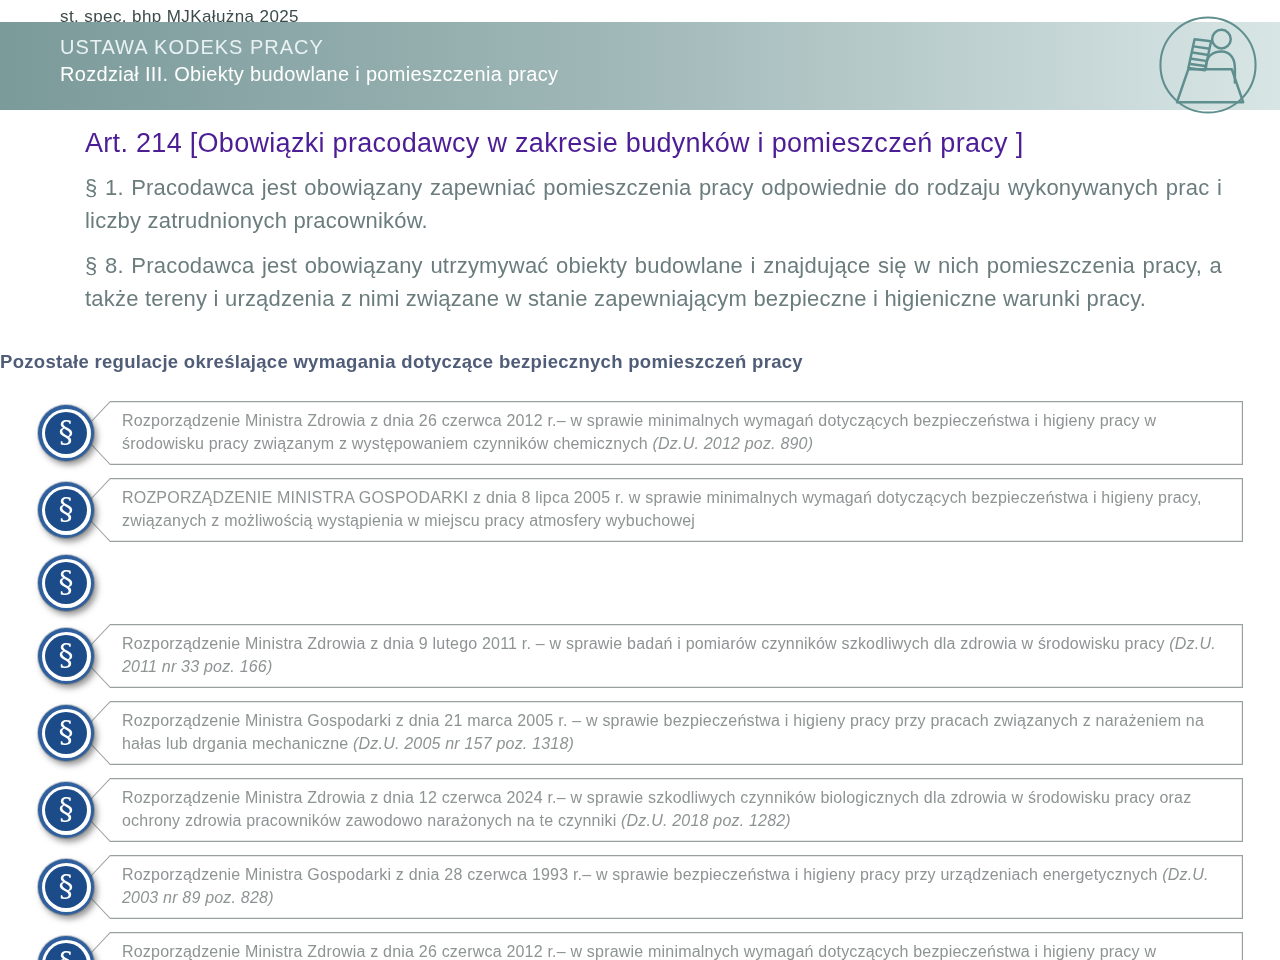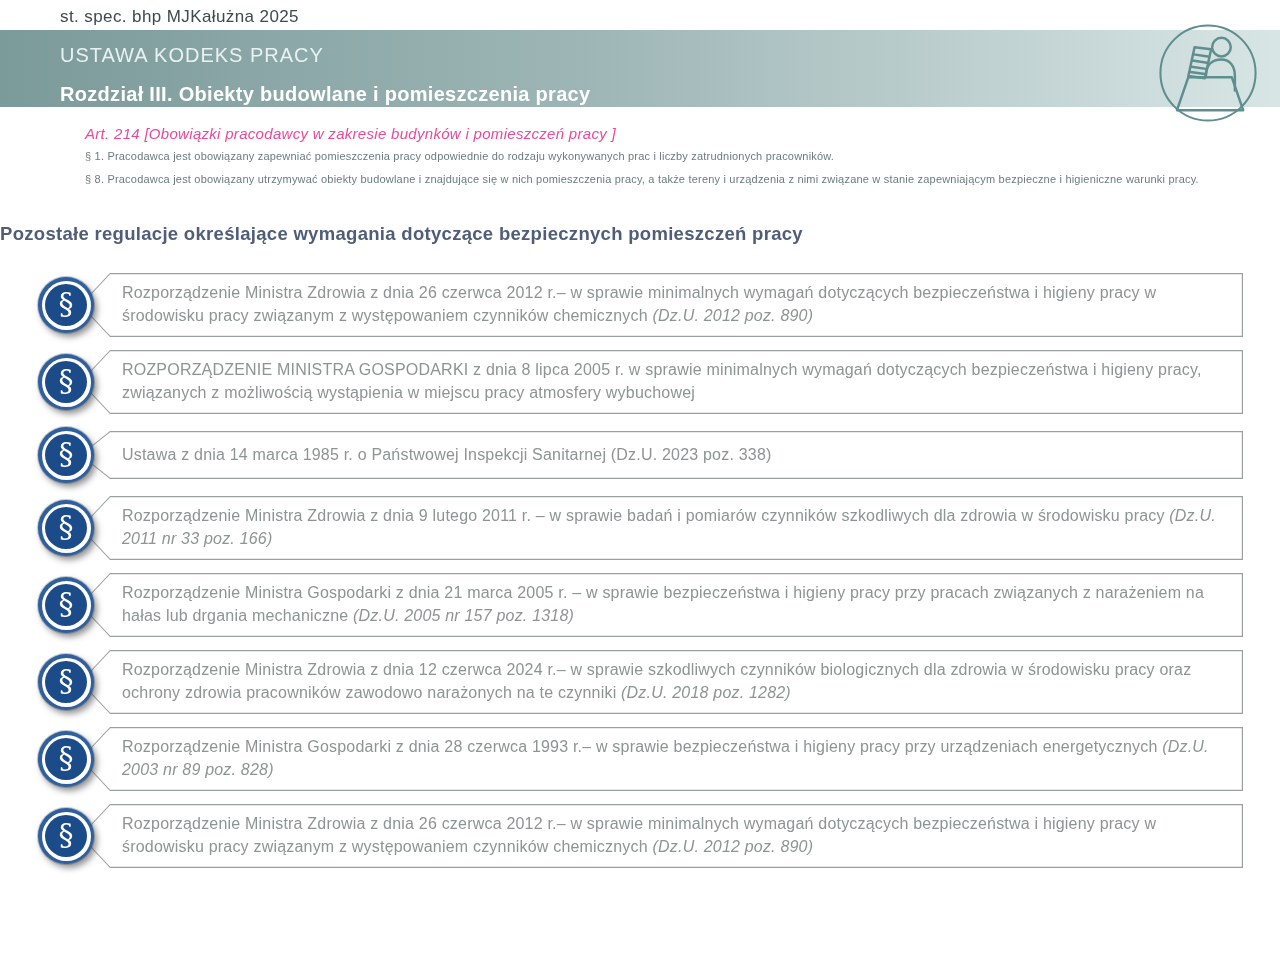--- a/index.html
+++ b/index.html
@@ -1,33 +1,33 @@
 <!DOCTYPE html>
 <html lang="pl"><head>
 <meta charset="utf-8">
 <style>
   * { margin:0; padding:0; box-sizing:border-box; }
   html,body { width:1280px; height:960px; background:#ffffff; overflow:hidden;
               font-family:"Liberation Sans", sans-serif; }
 
   
-  .top-note { height:30px; padding:7px 0 0 60px; font-size:17px; color:#3c4b4b; letter-spacing:0.4px; }
+  .top-note { height:22px; padding:7px 0 0 60px; font-size:17px; color:#3c4b4b; letter-spacing:0.4px; }
 
   
-  .band { position:relative; height:77px;
+  .band { position:relative; height:88px;
           background:linear-gradient(to right,#7b9a9a 0%, #9db5b5 45%, #d8e5e5 100%); }
   .band-text { padding:14px 0 0 60px; }
   .band-title { font-size:20px; color:#e9f2f2; letter-spacing:1px; font-weight:400; }
-  .band-subtitle { font-size:20px; color:#ffffff; font-weight:700; margin-top:16px; letter-spacing:0.3px; }
+  .band-subtitle { font-size:20px; color:#ffffff; font-weight:400; margin-top:4px; letter-spacing:0.3px; }
   .band-icon { position:absolute; right:20px; top:-18px; width:104px; height:122px; }
 
   
   .article { margin:18px 58px 0 85px; }
-  .article-title { font-size:15px; color:#ec4899; font-weight:400; letter-spacing:0.3px;font-style:italic; }
-  .article p { margin-top:6px; font-size:11px; line-height:1.5; color:#6b7c7c;
+  .article-title { font-size:27px; color:#4c1d95; font-weight:400; letter-spacing:0.3px; }
+  .article p { margin-top:12px; font-size:22px; line-height:1.5; color:#6b7c7c;
                text-align:justify; letter-spacing:0.2px; }
 
   
   .reg-heading { margin-top:36px; font-size:18.5px; font-weight:700;
                  color:#505d78; letter-spacing:0.3px; }
 
   
   .reg-list { margin:28px 37px 0 38px; display:flex; flex-direction:column; gap:13px; }
   .reg-item { display:flex; align-items:center; position:relative; }
 
@@ -110,24 +110,20 @@
       <div class="arrow-text"><span>ROZPORZĄDZENIE MINISTRA GOSPODARKI z dnia 8 lipca 2005 r. w sprawie minimalnych wymagań dotyczących bezpieczeństwa i higieny pracy, związanych z możliwością wystąpienia w miejscu pracy atmosfery wybuchowej</span><span class="ref"></span></div>
     </div>
   </div>
 
   <div class="reg-item">
     <div class="badge">
         <div class="badge-mid">
           <div class="badge-core">§</div>
         </div>
       </div>
-    <div class="arrow-box short">
-        <div class="arrow-box-inner"></div>
-      <div class="arrow-text"><span>Ustawa z dnia 14 marca 1985 r. o Państwowej Inspekcji Sanitarnej (Dz.U. 2023 poz. 338)</span><span class="ref"></span></div>
-    </div>
   </div>
 
   <div class="reg-item">
     <div class="badge">
         <div class="badge-mid">
           <div class="badge-core">§</div>
         </div>
       </div>
     <div class="arrow-box">
         <div class="arrow-box-inner"></div>

